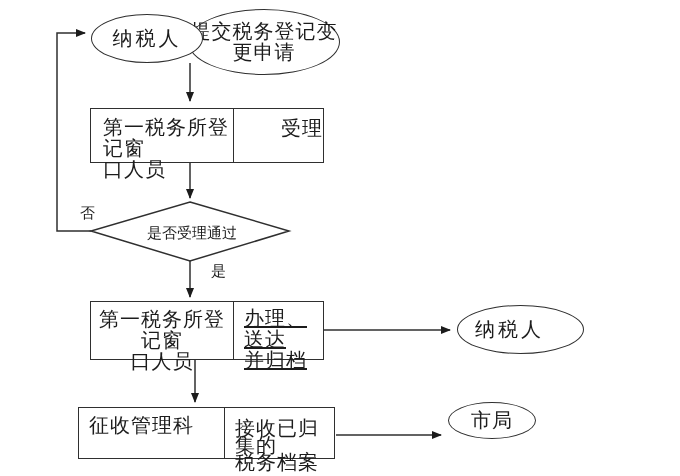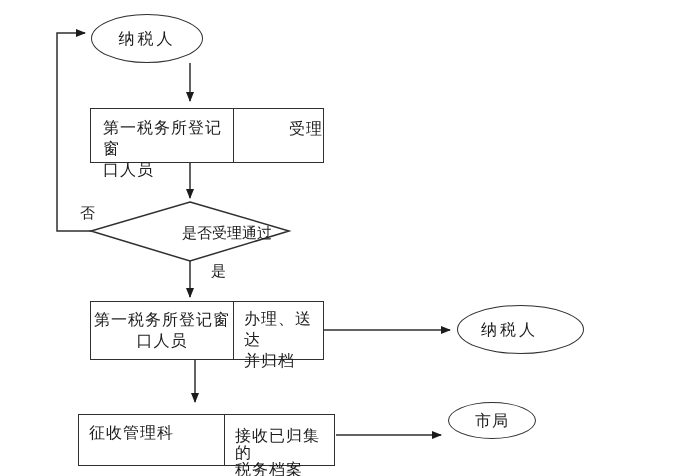--- a/index.html
+++ b/index.html
@@ -3,32 +3,32 @@
 <meta charset="utf-8">
 <style>
   html,body{margin:0;padding:0;background:#fff;}
   .canvas{
     position:relative;width:680px;height:476px;background:#ffffff;overflow:hidden;
     font-family:"Liberation Serif","DejaVu Serif",serif;color:#1c1c1c;
   }
   .connectors{position:absolute;left:0;top:0;z-index:1;}
   .conn{fill:none;stroke:#2f2f2f;stroke-width:1.5;}
   .diamond-shape{fill:#ffffff;stroke:#2f2f2f;stroke-width:1.5;}
-  .node{position:absolute;box-sizing:border-box;background:#ffffff;font-size:16px;line-height:21px;}
+  .node{position:absolute;box-sizing:border-box;background:#ffffff;font-size:20px;line-height:21px;}
   .ellipse{
     border:1.5px solid #2f2f2f;border-radius:50%;
     display:flex;align-items:center;justify-content:center;text-align:center;
   }
   .rect{border:1.5px solid #2f2f2f;display:flex;z-index:2;}
   .cell{box-sizing:border-box;height:100%;}
   .cell + .cell{border-left:1.5px solid #2f2f2f;flex:1;}
   .label{white-space:pre-line;letter-spacing:1px;}
   .loose{letter-spacing:3px;}
   .edge-label{position:absolute;z-index:3;font-size:15px;background:#fff;padding:0 1px;}
-  .decision-label{position:absolute;z-index:3;font-size:15px;text-align:right;}
+  .decision-label{position:absolute;z-index:3;font-size:15px;text-align:center;}
 </style>
 </head>
 <body>
 
 <div class="canvas">
 
   <svg class="connectors" width="680" height="476" viewBox="0 0 680 476">
     <defs>
       <marker id="arrowhead" markerUnits="userSpaceOnUse" markerWidth="12" markerHeight="10" refX="9" refY="4" orient="auto">
         <path d="M0,0 L10,4 L0,8 Z" fill="#1c1c1c"></path>
@@ -45,20 +45,24 @@
 
     <line class="conn" x1="324" y1="330" x2="450" y2="330" marker-end="url(#arrowhead)"></line>
 
     <line class="conn" x1="195" y1="360" x2="195" y2="402" marker-end="url(#arrowhead)"></line>
 
     <line class="conn" x1="336" y1="435" x2="441" y2="435" marker-end="url(#arrowhead)"></line>
 
     <polygon class="diamond-shape" points="190,202 289,231 190,261 91,231"></polygon>
   </svg>
 
+  <div class="node ellipse" style="left:188px;top:9px;width:152px;height:66px;z-index:2;">
+    <span class="label">提交税务登记变
+更申请</span>
+  </div>
   <div class="node ellipse" style="left:91px;top:14px;width:112px;height:49px;z-index:3;">
     <span class="label loose">纳税人</span>
   </div>
 
   <div class="node rect" style="left:90px;top:108px;width:234px;height:55px;">
     <div class="cell" style="width:142px;padding:8px 4px 0 12px;">
       <span class="label">第一税务所登记窗
 口人员</span>
     </div>
     <div class="cell" style="padding-top:9px;text-align:right;">
@@ -68,31 +72,31 @@
 
   <div class="decision-label" style="left:112px;top:224px;width:160px;">是否受理通过</div>
   <div class="edge-label" style="left:79px;top:204px;">否</div>
   <div class="edge-label" style="left:210px;top:262px;">是</div>
 
   <div class="node rect" style="left:90px;top:301px;width:234px;height:59px;">
     <div class="cell" style="width:142px;padding:7px 2px 0 2px;text-align:center;">
       <span class="label">第一税务所登记窗
 口人员</span>
     </div>
-    <div class="cell" style="padding:6px 0 0 10px;">
+    <div class="cell" style="padding:6px 0 0 10px;text-decoration:underline;">
       <span class="label">办理、送达
 并归档</span>
     </div>
   </div>
 
   <div class="node ellipse" style="left:457px;top:305px;width:127px;height:49px;padding-right:22px;">
     <span class="label loose">纳税人</span>
   </div>
 
-  <div class="node rect" style="left:78px;top:407px;width:257px;height:52px;margin-top:7px;">
+  <div class="node rect" style="left:78px;top:407px;width:257px;height:52px;">
     <div class="cell" style="width:145px;padding:7px 0 0 10px;">
       <span class="label">征收管理科</span>
     </div>
     <div class="cell" style="padding:12px 0 0 10px;line-height:17px;">
       <span class="label">接收已归集的
 税务档案</span>
     </div>
   </div>
 
   <div class="node ellipse" style="left:448px;top:402px;width:88px;height:37px;z-index:3;">

